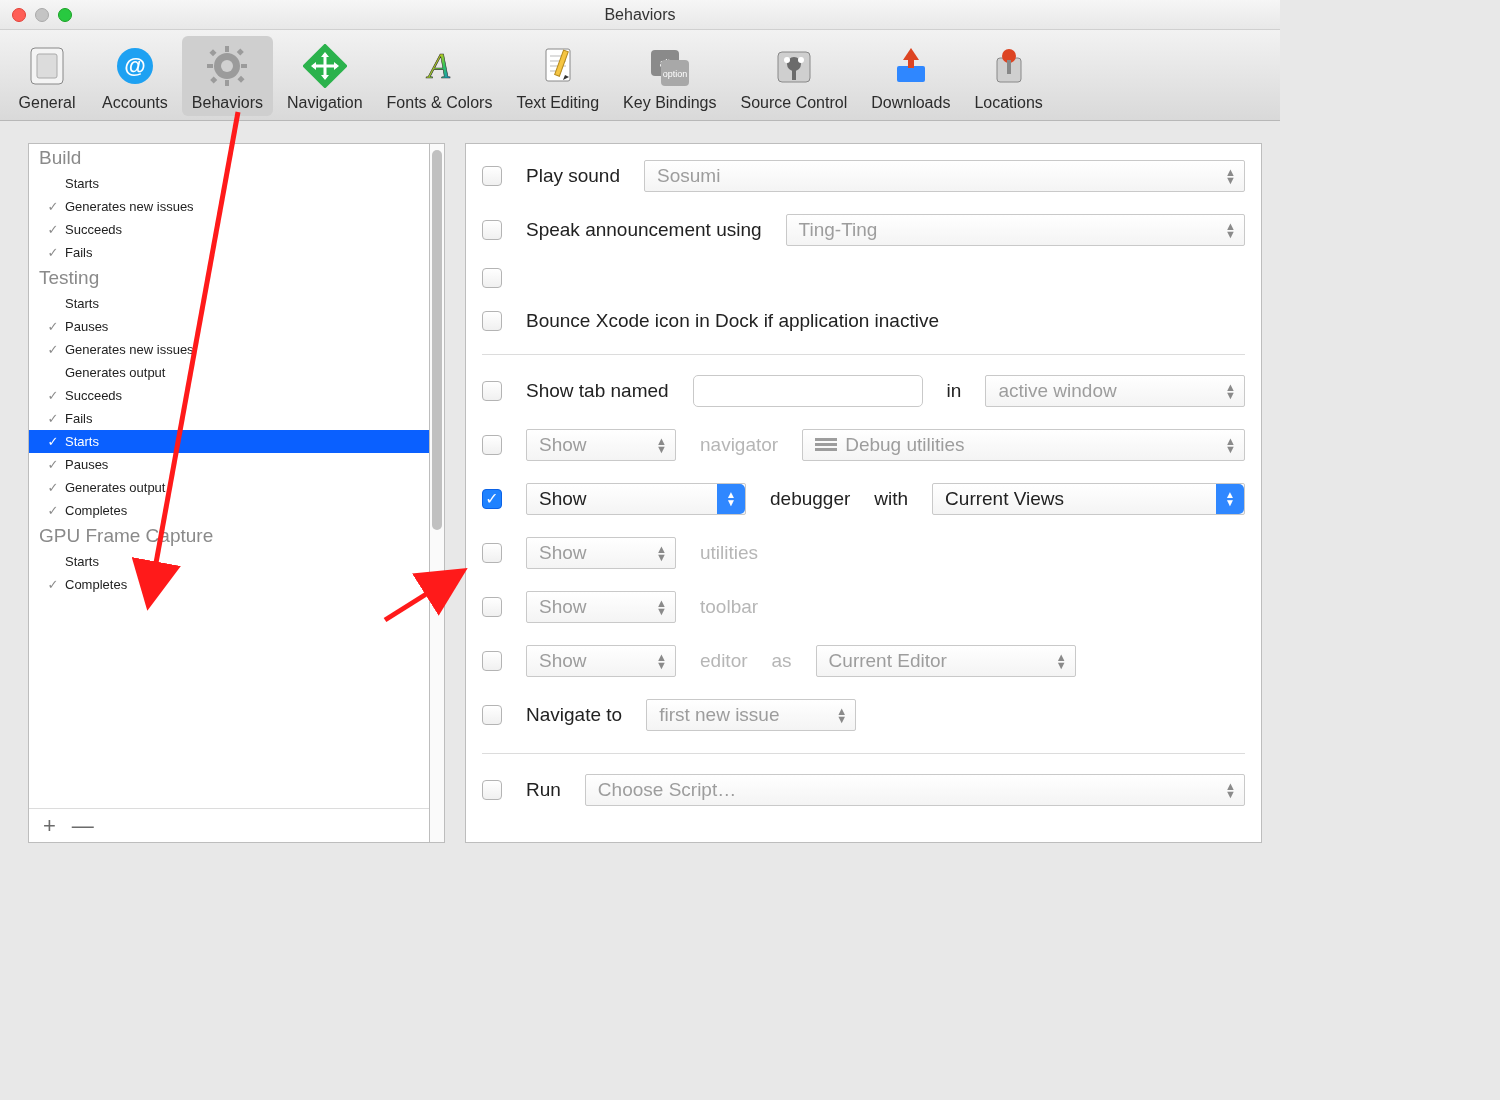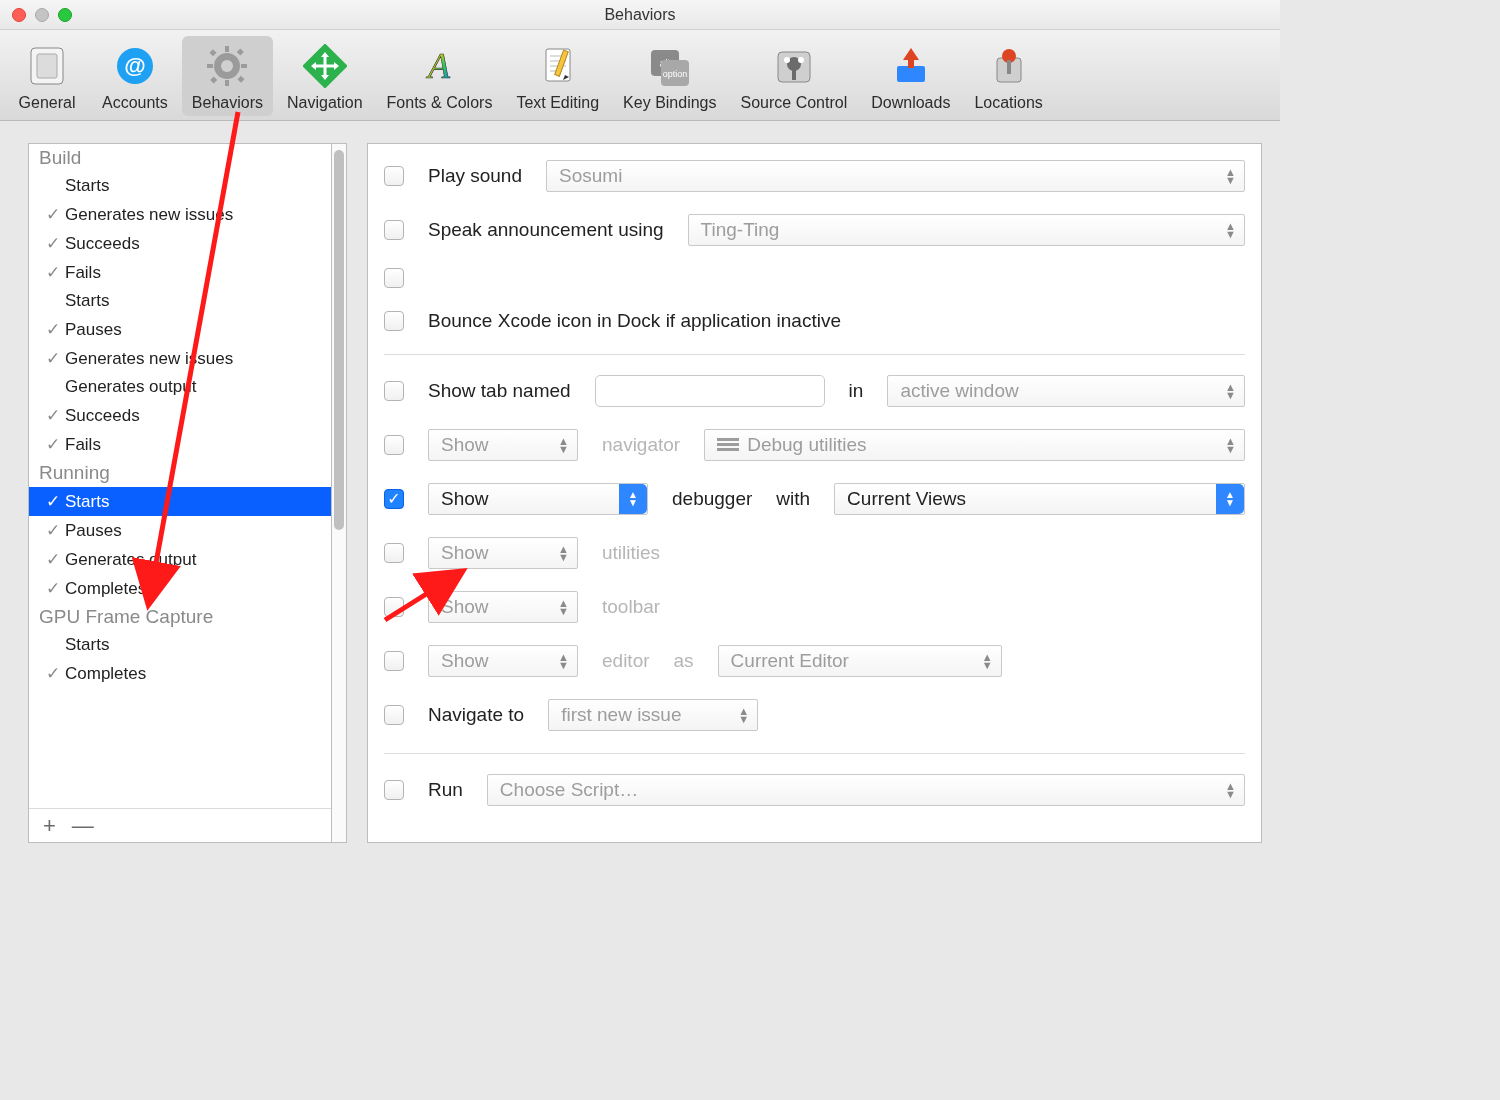--- a/index.html
+++ b/index.html
@@ -47,38 +47,38 @@
     width: 52px; height: 52px; display:flex; align-items:center; justify-content:center;
   }
   .tool-label { font-size: 16px; color: #2c2c2c; margin-top: 2px; white-space: nowrap; }
   
   .body {
     display: flex;
     gap: 20px;
     padding: 22px 18px 18px 28px;
     height: calc(100% - 30px - 110px);
   }
-  .sidebar-wrap { display:flex; width: 319px; }
+  .sidebar-wrap { display:flex; width: 417px; }
   .sidebar {
     flex: 1;
     background: #fff;
     border: 1px solid #bdbdbd;
     display: flex; flex-direction: column;
     overflow: hidden;
   }
   .side-list { flex: 1; overflow: hidden; position: relative; }
   .side-list-inner { position:absolute; inset:0; overflow:hidden; }
   .group-header {
     color: #8a8a8a; font-size: 19px;
     padding: 3px 10px 3px 10px;
   }
   .side-item {
     display: flex; align-items: flex-end;
     padding: 4px 10px 4px 12px;
-    font-size: 17px; color: #222;
+    font-size: 13px; color: #222;
   }
   .side-item.selected { background: #0a60ff; color: #fff; }
   .check-col { width: 24px; display: inline-flex; justify-content: center; color:#8a8a8a; }
   .side-item.selected .check-col { color: #fff; }
   .side-footer {
     border-top: 1px solid #dcdcdc;
     height: 34px; display:flex; align-items:center; gap: 16px;
     padding-left: 14px; font-size: 22px; color:#6b6b6b;
   }
   .side-scroll {
@@ -303,20 +303,21 @@
             </div>
       <div class="side-item">
               <span class="check-col">✓</span>
               <span>Succeeds</span>
             </div>
       <div class="side-item">
               <span class="check-col">✓</span>
               <span>Fails</span>
             </div>
 
+      <div class="group-header">Testing</div>
       <div class="side-item">
               <span class="check-col"></span>
               <span>Starts</span>
             </div>
       <div class="side-item">
               <span class="check-col">✓</span>
               <span>Pauses</span>
             </div>
       <div class="side-item">
               <span class="check-col">✓</span>
@@ -328,21 +329,20 @@
             </div>
       <div class="side-item">
               <span class="check-col">✓</span>
               <span>Succeeds</span>
             </div>
       <div class="side-item">
               <span class="check-col">✓</span>
               <span>Fails</span>
             </div>
 
-      <div class="group-header">Running</div>
       <div class="side-item selected">
               <span class="check-col">✓</span>
               <span>Starts</span>
             </div>
       <div class="side-item">
               <span class="check-col">✓</span>
               <span>Pauses</span>
             </div>
       <div class="side-item">
               <span class="check-col">✓</span>
@@ -458,21 +458,21 @@
       <span class="lbl muted">toolbar</span>
     </div>
     <div class="row">
       <span class="cb"></span>
       <div class="select" style="width:150px">
         <span>Show</span>
         <span class="chev">▲<br>▼</span>
       </div>
       <span class="lbl muted">editor</span>
       <span class="lbl muted">as</span>
-      <div class="select" style="width:284px">
+      <div class="select" style="width:260px">
         <span>Current Editor</span>
         <span class="chev">▲<br>▼</span>
       </div>
     </div>
     <div class="row">
       <span class="cb"></span>
       <span class="lbl">Navigate to</span>
       <div class="select" style="width:210px">
         <span>first new issue</span>
         <span class="chev">▲<br>▼</span>

